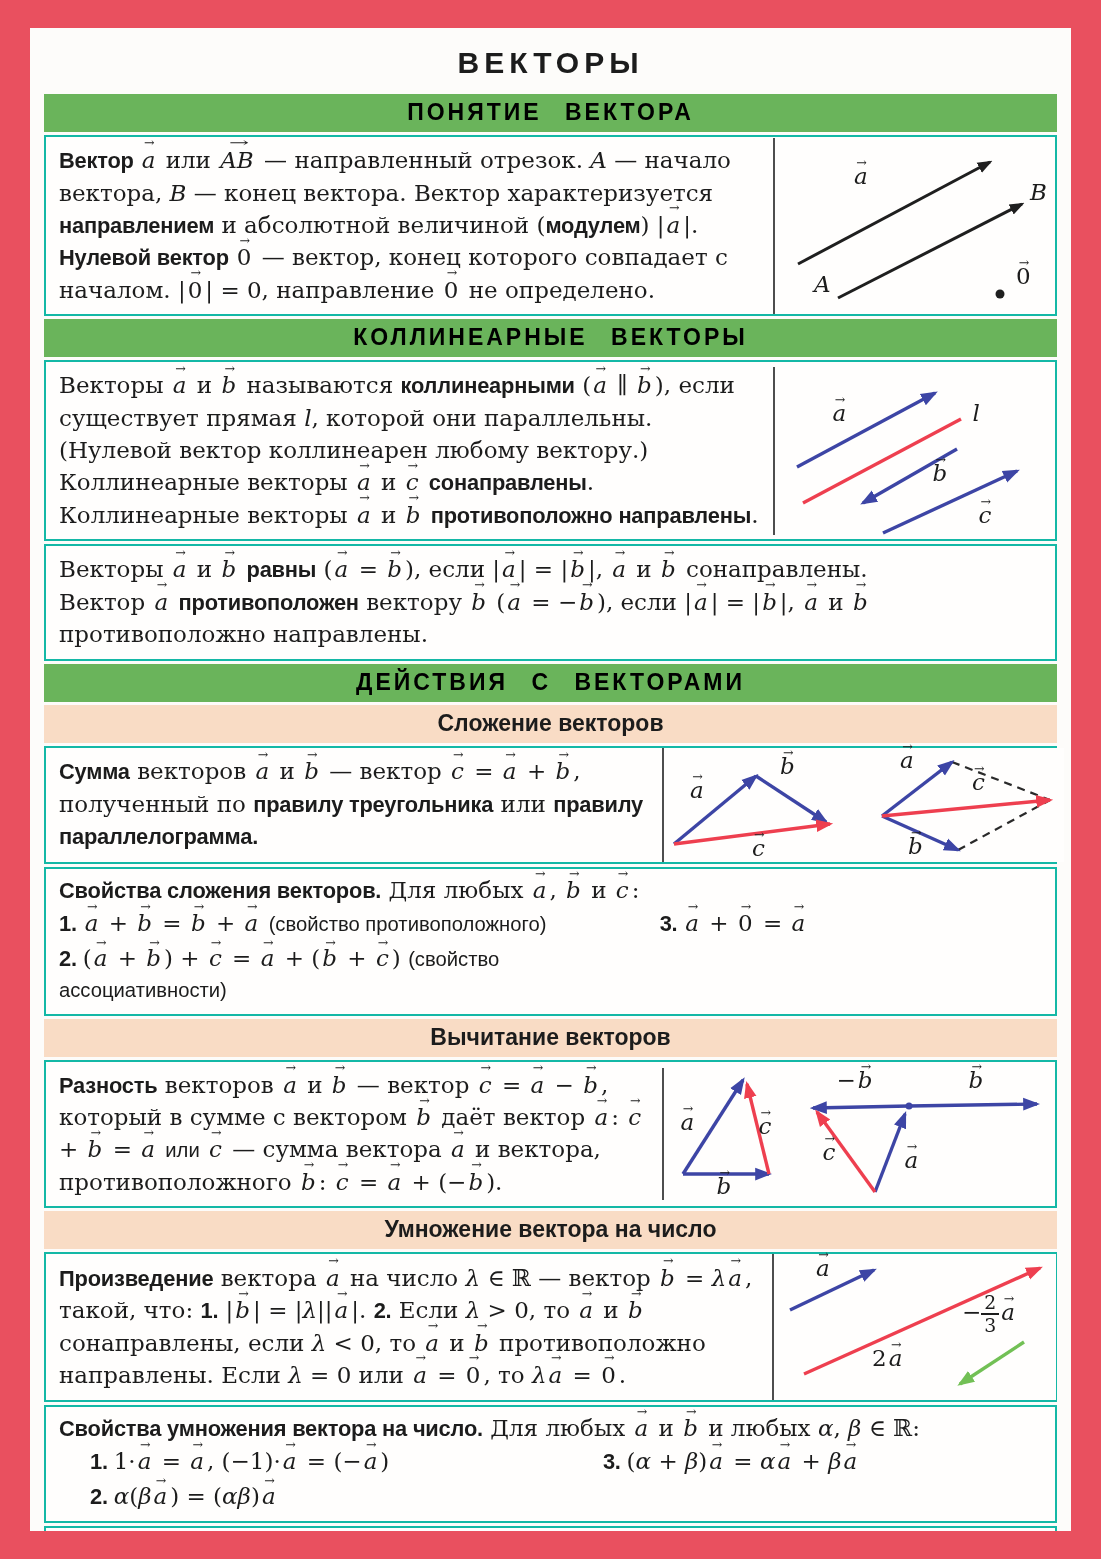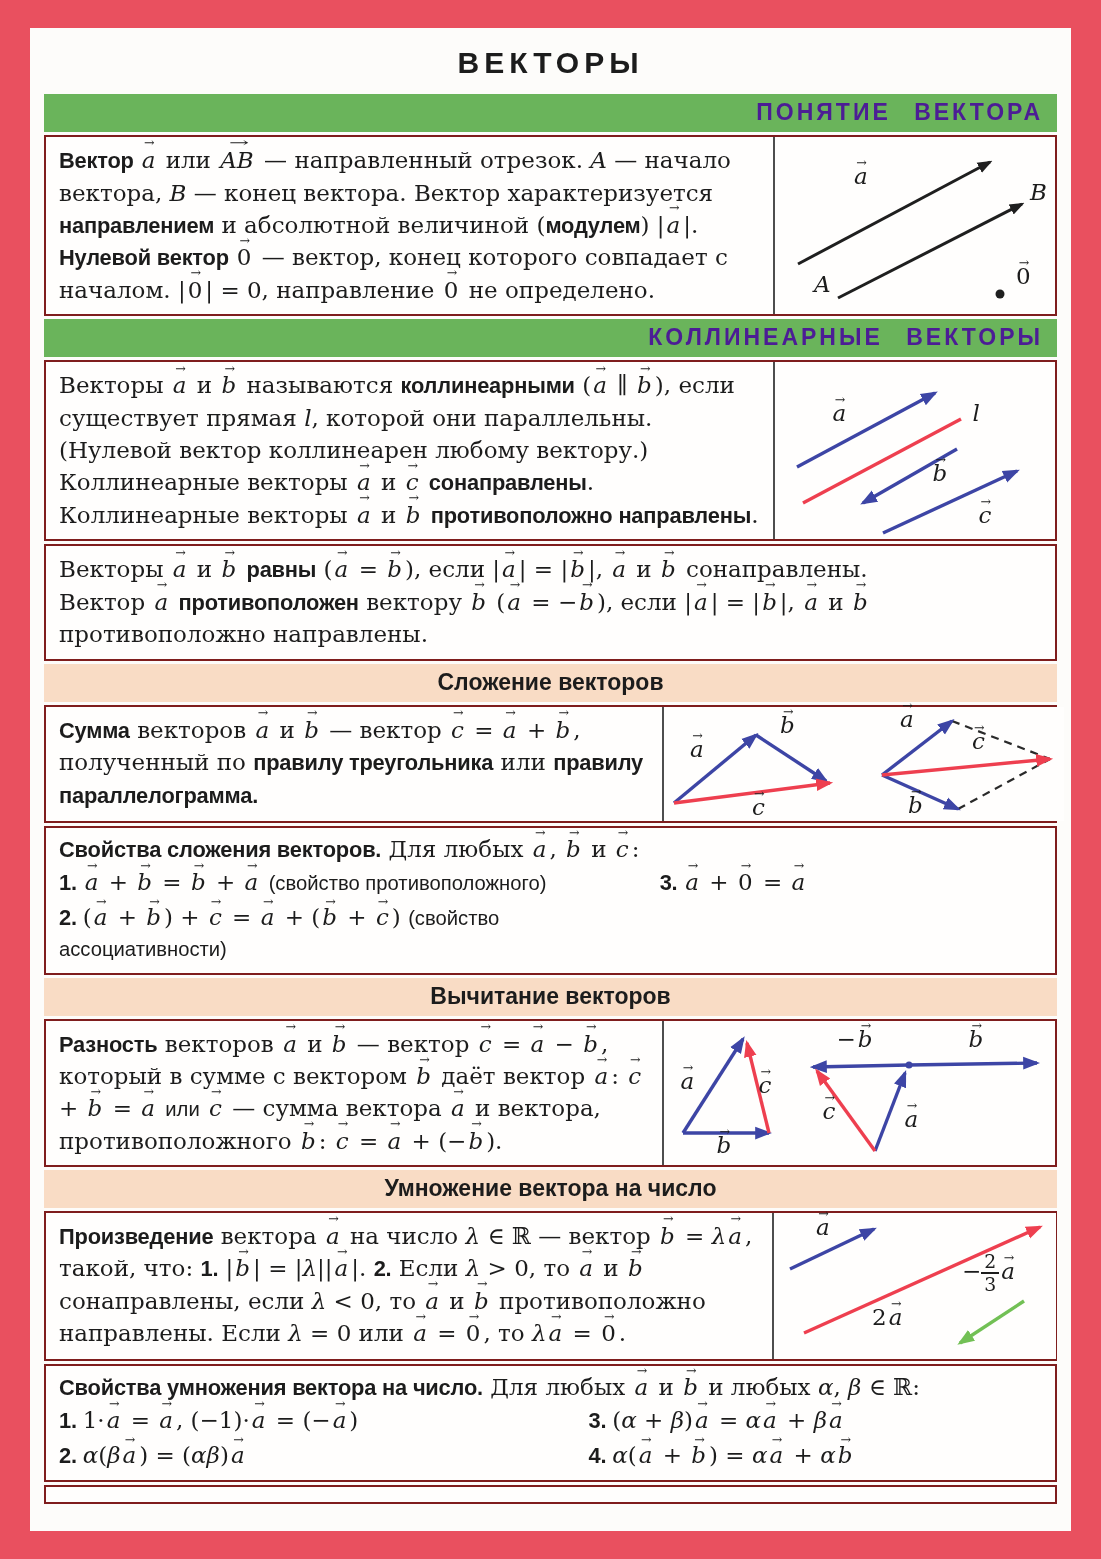--- a/index.html
+++ b/index.html
@@ -13,33 +13,33 @@
     position:absolute;left:30px;top:28px;right:30px;bottom:28px;
     background:#fdfcfa;box-sizing:border-box;
     padding:10px 14px;overflow:hidden;
   }
   .title{
     font-family:"Liberation Sans",sans-serif;font-weight:700;
     font-size:30px;letter-spacing:5px;text-align:center;
     margin:8px 0 14px;
   }
   .gbanner{
-    background:#6ab45b;color:#4c1d95;
+    background:#6ab45b;color:#000000;
     font-family:"Liberation Sans",sans-serif;font-weight:700;
     font-size:23px;letter-spacing:3px;word-spacing:14px;
-    text-align:right;padding:5px 14px 6px;margin:3px 0;
+    text-align:center;padding:5px 0 6px;margin:3px 0;
   }
   .pbanner{
     background:#f9dcc5;color:#1c1c1c;
     font-family:"Liberation Sans",sans-serif;font-weight:700;
     font-size:23px;text-align:center;padding:5px 0 6px;margin:3px 0;
   }
   .block{
-    border:2px solid #7f1d1d;background:#fffefd;
-    display:flex;margin:3px 0;
+    border:2px solid #14b8a6;background:#fffefd;
+    display:flex;margin:3px 0;align-items:center;
   }
   .block.single{display:block;}
   .btext{flex:1;padding:7px 13px 8px;font-size:23px;line-height:1.4;}
   .btext p{margin:0;}
   .btext p + p{margin-top:0;}
   .bfig{
     border-left:2px solid #4e4e4e;position:relative;
     display:flex;align-items:center;justify-content:center;gap:10px;
     background:#fffefd;
   }
@@ -53,21 +53,21 @@
     content:"→";position:absolute;left:55%;top:-0.52em;
     transform:translateX(-50%);font-size:.55em;font-style:normal;
     letter-spacing:0;line-height:1;
   }
   .vec.up{font-style:normal;}
   .ovl::after{transform:translateX(-50%) scaleX(1.9);}
   
   .props{padding:6px 13px 8px;font-size:23px;line-height:1.36;}
   .props .ptitle{margin:0 0 2px;}
   .pgrid{display:grid;grid-template-columns:1.55fr 1fr;column-gap:8px;row-gap:4px;}
-  .pgrid.mult{grid-template-columns:1.15fr 1fr;}
+  .pgrid.mult{grid-template-columns:1.15fr 1fr;margin-left:31px;}
   
   .dl{
     position:absolute;font-family:"DejaVu Serif",serif;font-style:italic;
     font-size:23px;line-height:1.1;white-space:nowrap;
   }
   .dl .upn{font-style:normal;}
   .frac{
     display:inline-flex;flex-direction:column;align-items:center;
     font-style:normal;vertical-align:middle;line-height:1.1;font-size:.82em;
   }
@@ -132,20 +132,21 @@
     </div>
   </div>
 
   <div class="block single">
     <div class="btext">
       <p><span>Векторы </span><span class="vec">a</span><span> и </span><span class="vec">b</span><span> </span><span class="b">равны</span><span> (</span><span class="vec">a</span><span> = </span><span class="vec">b</span><span>), если |</span><span class="vec">a</span><span>| = |</span><span class="vec">b</span><span>|, </span><span class="vec">a</span><span> и </span><span class="vec">b</span><span> сонаправлены.</span></p>
       <p><span>Вектор </span><span class="vec">a</span><span> </span><span class="b">противоположен</span><span> вектору </span><span class="vec">b</span><span> (</span><span class="vec">a</span><span> = −</span><span class="vec">b</span><span>), если |</span><span class="vec">a</span><span>| = |</span><span class="vec">b</span><span>|, </span><span class="vec">a</span><span> и </span><span class="vec">b</span><span> противоположно направлены.</span></p>
     </div>
   </div>
 
+  <div class="gbanner">ДЕЙСТВИЯ С ВЕКТОРАМИ</div>
 
   <div class="pbanner">Сложение векторов</div>
   <div class="block">
     <div class="btext" style="flex:0 0 590px;">
       <p><span class="b">Сумма</span><span> векторов </span><span class="vec">a</span><span> и </span><span class="vec">b</span><span> — вектор </span><span class="vec">c</span><span> = </span><span class="vec">a</span><span> + </span><span class="vec">b</span><span>, полученный по </span><span class="b">правилу треугольника</span><span> или </span><span class="b">правилу параллелограмма.</span></p>
     </div>
     <div class="bfig" style="flex:1;">
       <div class="figwrap" style="width:192px;height:114px;">
         <svg width="192" height="114" viewBox="0 0 192 114">
           <defs>
@@ -279,21 +280,20 @@
     </div>
   </div>
 
   <div class="block single">
     <div class="props">
       <p class="ptitle"><span class="b">Свойства умножения вектора на число.</span><span> Для любых </span><span class="vec">a</span><span> и </span><span class="vec">b</span><span> и любых </span><span class="i">α</span><span>, </span><span class="i">β</span><span> ∈ ℝ:</span></p>
       <div class="pgrid mult">
         <div><span class="b">1. </span><span>1·</span><span class="vec">a</span><span> = </span><span class="vec">a</span><span>, (−1)·</span><span class="vec">a</span><span> = (−</span><span class="vec">a</span><span>)</span></div>
         <div><span class="b">3. </span><span>(</span><span class="i">α</span><span> + </span><span class="i">β</span><span>)</span><span class="vec">a</span><span> = </span><span class="i">α</span><span class="vec">a</span><span> + </span><span class="i">β</span><span class="vec">a</span></div>
         <div><span class="b">2. </span><span class="i">α</span><span>(</span><span class="i">β</span><span class="vec">a</span><span>) = (</span><span class="i">αβ</span><span>)</span><span class="vec">a</span></div>
-        <div><span class="b">4. </span><span class="i">α</span><span>(</span><span class="vec">a</span><span> + </span><span class="vec">b</span><span>) = </span><span class="i">α</span><span class="vec">a</span><span> + </span><span class="i">α</span><span class="vec">b</span></div>
       </div>
     </div>
   </div>
 
   <div class="block single">
     <div class="btext">
       
     </div>
   </div>
 

